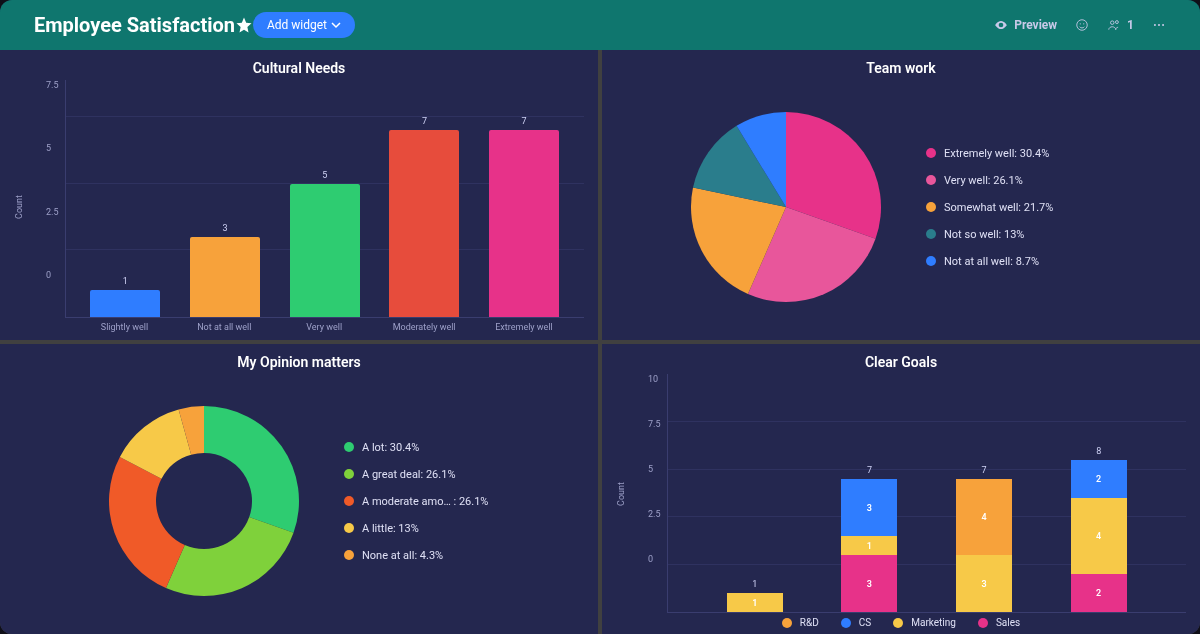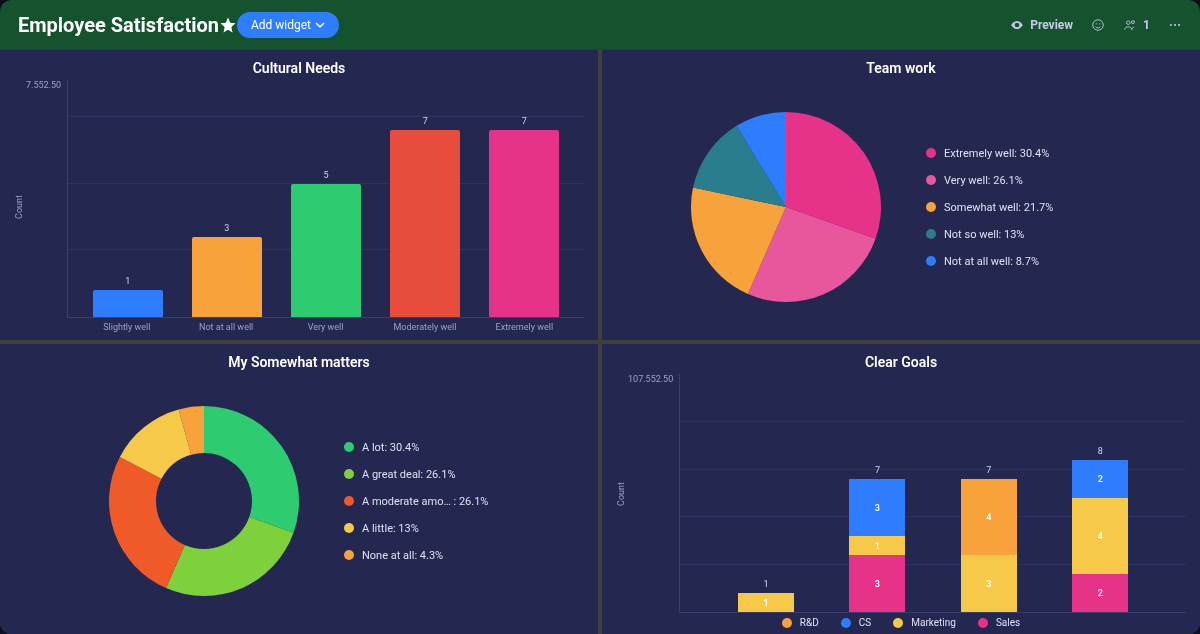--- a/index.html
+++ b/index.html
@@ -1,32 +1,32 @@
 <!DOCTYPE html>
 <html><head>
 <meta charset="utf-8">
 <style>
   html,body{margin:0;padding:0;background:#0f0f18;}
   *{box-sizing:border-box;font-family:-apple-system,BlinkMacSystemFont,"Segoe UI",Roboto,Helvetica,Arial,sans-serif;}
   .app{width:1200px;height:634px;background:#1e2044;border-radius:12px;overflow:hidden;display:flex;flex-direction:column;color:#fff;}
-  .topbar{height:50px;background:#14532d;display:flex;align-items:center;padding:0 18px;gap:0;}
+  .topbar{height:50px;background:#0f766e;display:flex;align-items:center;padding:0 34px;gap:0;}
   .title{font-size:20px;font-weight:700;}
   .star{width:18px;height:18px;fill:#fff;}
   .add-btn{background:#2f7dff;color:#fff;font-size:12px;padding:6px 14px;border:none;border-radius:14px;cursor:pointer;display:flex;align-items:center;gap:4px;}
   .spacer{flex:1;}
   .tb-right{display:flex;align-items:center;gap:18px;font-size:12px;color:#c7c9e8;}
   .tb-item{display:flex;align-items:center;gap:6px;cursor:pointer;font-weight:bold;}
   .ico{width:14px;height:14px;fill:currentColor;}
   .grid{flex:1;display:grid;grid-template-columns:1fr 1fr;grid-template-rows:1fr 1fr;gap:4px;background:#404040;}
   .card{background:#24274f;padding:10px 14px 6px;display:flex;flex-direction:column;overflow:hidden;}
   .card-title{font-size:14px;font-weight:600;text-align:center;margin-bottom:4px;}
   .chart-body{flex:1;display:flex;align-items:stretch;}
   
   .ylabel{font-size:9px;color:#9da0c8;transform:rotate(-180deg);writing-mode:vertical-lr;align-self:center;margin-right:2px;}
-  .yaxis{display:flex;flex-direction:row;justify-content:space-between;font-size:9px;color:#9da0c8;padding-right:6px;padding-bottom:14px;}
+  .yaxis{display:flex;flex-direction:column;justify-content:space-between;font-size:9px;color:#9da0c8;padding-right:6px;padding-bottom:14px;margin-left:20px;}
   .plot{flex:1;position:relative;border-left:1px solid #3a3d6f;border-bottom:1px solid #3a3d6f;display:flex;align-items:flex-end;justify-content:space-around;padding:0 10px 0;}
   .plot .hline{position:absolute;left:0;right:0;border-top:1px solid #2f3260;}
   .bar{width:70px;border-radius:2px 2px 0 0;position:relative;}
   .barval{position:absolute;top:-14px;left:0;right:0;text-align:center;font-size:9px;color:#cfd2f5;}
   .barcat{font-size:9px;color:#9da0c8;margin-top:4px;text-align:center;height:12px;white-space:nowrap;}
   
   .piewrap{display:flex;align-items:center;gap:30px;width:100%;}
   .piesvg{flex:0 0 auto;}
   .legend{display:flex;flex-direction:column;gap:14px;font-size:11px;color:#dfe0f5;}
   .lg{display:flex;align-items:center;gap:8px;white-space:nowrap;}
@@ -163,21 +163,21 @@
               <div class="lg">
                 <span class="sw" style="background:#2f7dff"></span>
                 <span>Not at all well: 8.7%</span>
               </div>
             </div>
           </div>
         </div>
     </div>
 
     <div class="card">
-      <div class="card-title">My Somewhat matters</div>
+      <div class="card-title">My Opinion matters</div>
       <div class="chart-body">
           <div class="piewrap" id="opinion-body" style="padding-left:80px;">
             <svg class="piesvg" width="220" height="220" viewBox="0 0 220 220">
               <path d="M 110 15 A 95 95 0 0 1 199.52348384576027 141.78908366275914 L 155.2329181536473 126.06185279802567 A 48 48 0 0 0 110 62 Z" fill="#2ecc71"></path>
               <path d="M 199.52348384576027 141.78908366275914 A 95 95 0 0 1 71.96136671405858 197.05206705034448 L 90.78048002394539 153.98420229912142 A 48 48 0 0 0 155.2329181536473 126.06185279802567 Z" fill="#7fd13b"></path>
               <path d="M 71.96136671405858 197.05206705034448 A 95 95 0 0 1 25.854993702329722 65.9021778863737 L 67.4846283969666 87.71899514258882 A 48 48 0 0 0 90.78048002394539 153.98420229912142 Z" fill="#f05a28"></path>
               <path d="M 25.854993702329722 65.9021778863737 A 95 95 0 0 1 84.61955146722048 18.453111291126177 L 97.17619442554297 63.74472991551639 A 48 48 0 0 0 67.4846283969666 87.71899514258882 Z" fill="#f7c948"></path>
               <path d="M 84.61955146722048 18.453111291126177 A 95 95 0 0 1 110.00000000000007 15 L 110.00000000000003 62 A 48 48 0 0 0 97.17619442554297 63.74472991551639 Z" fill="#f7a23b"></path>
             </svg>
     <div class="legend">

